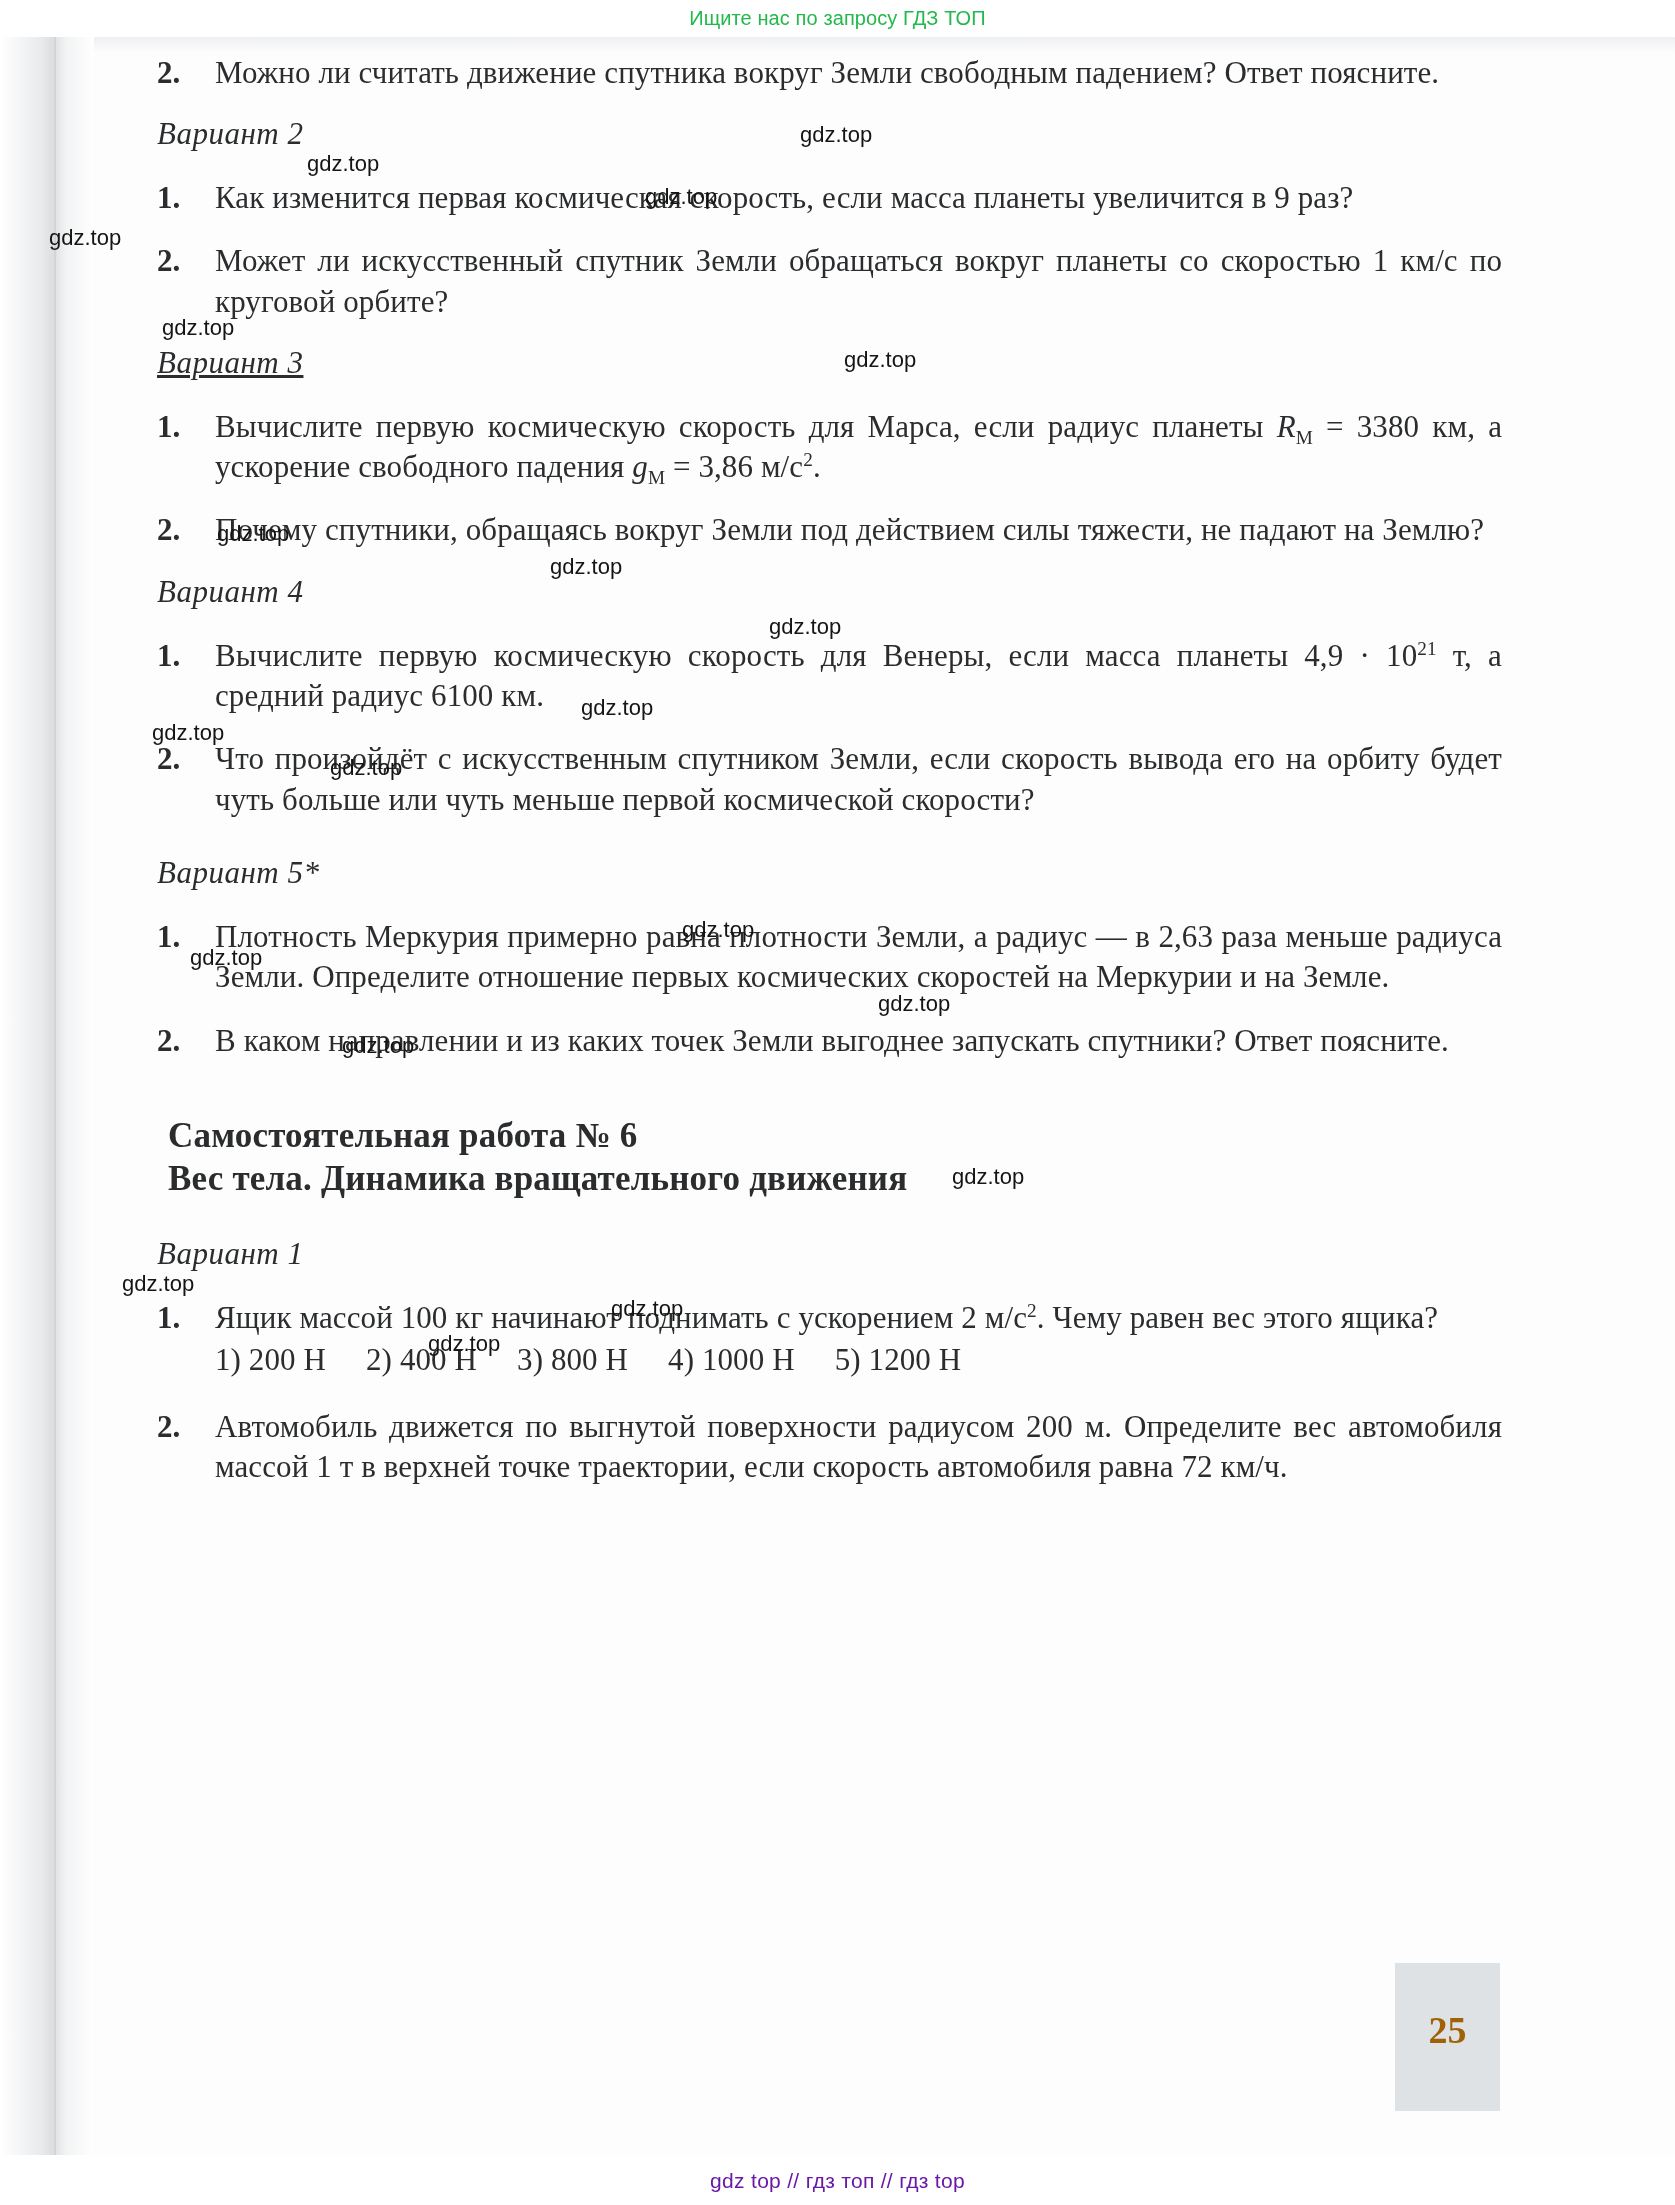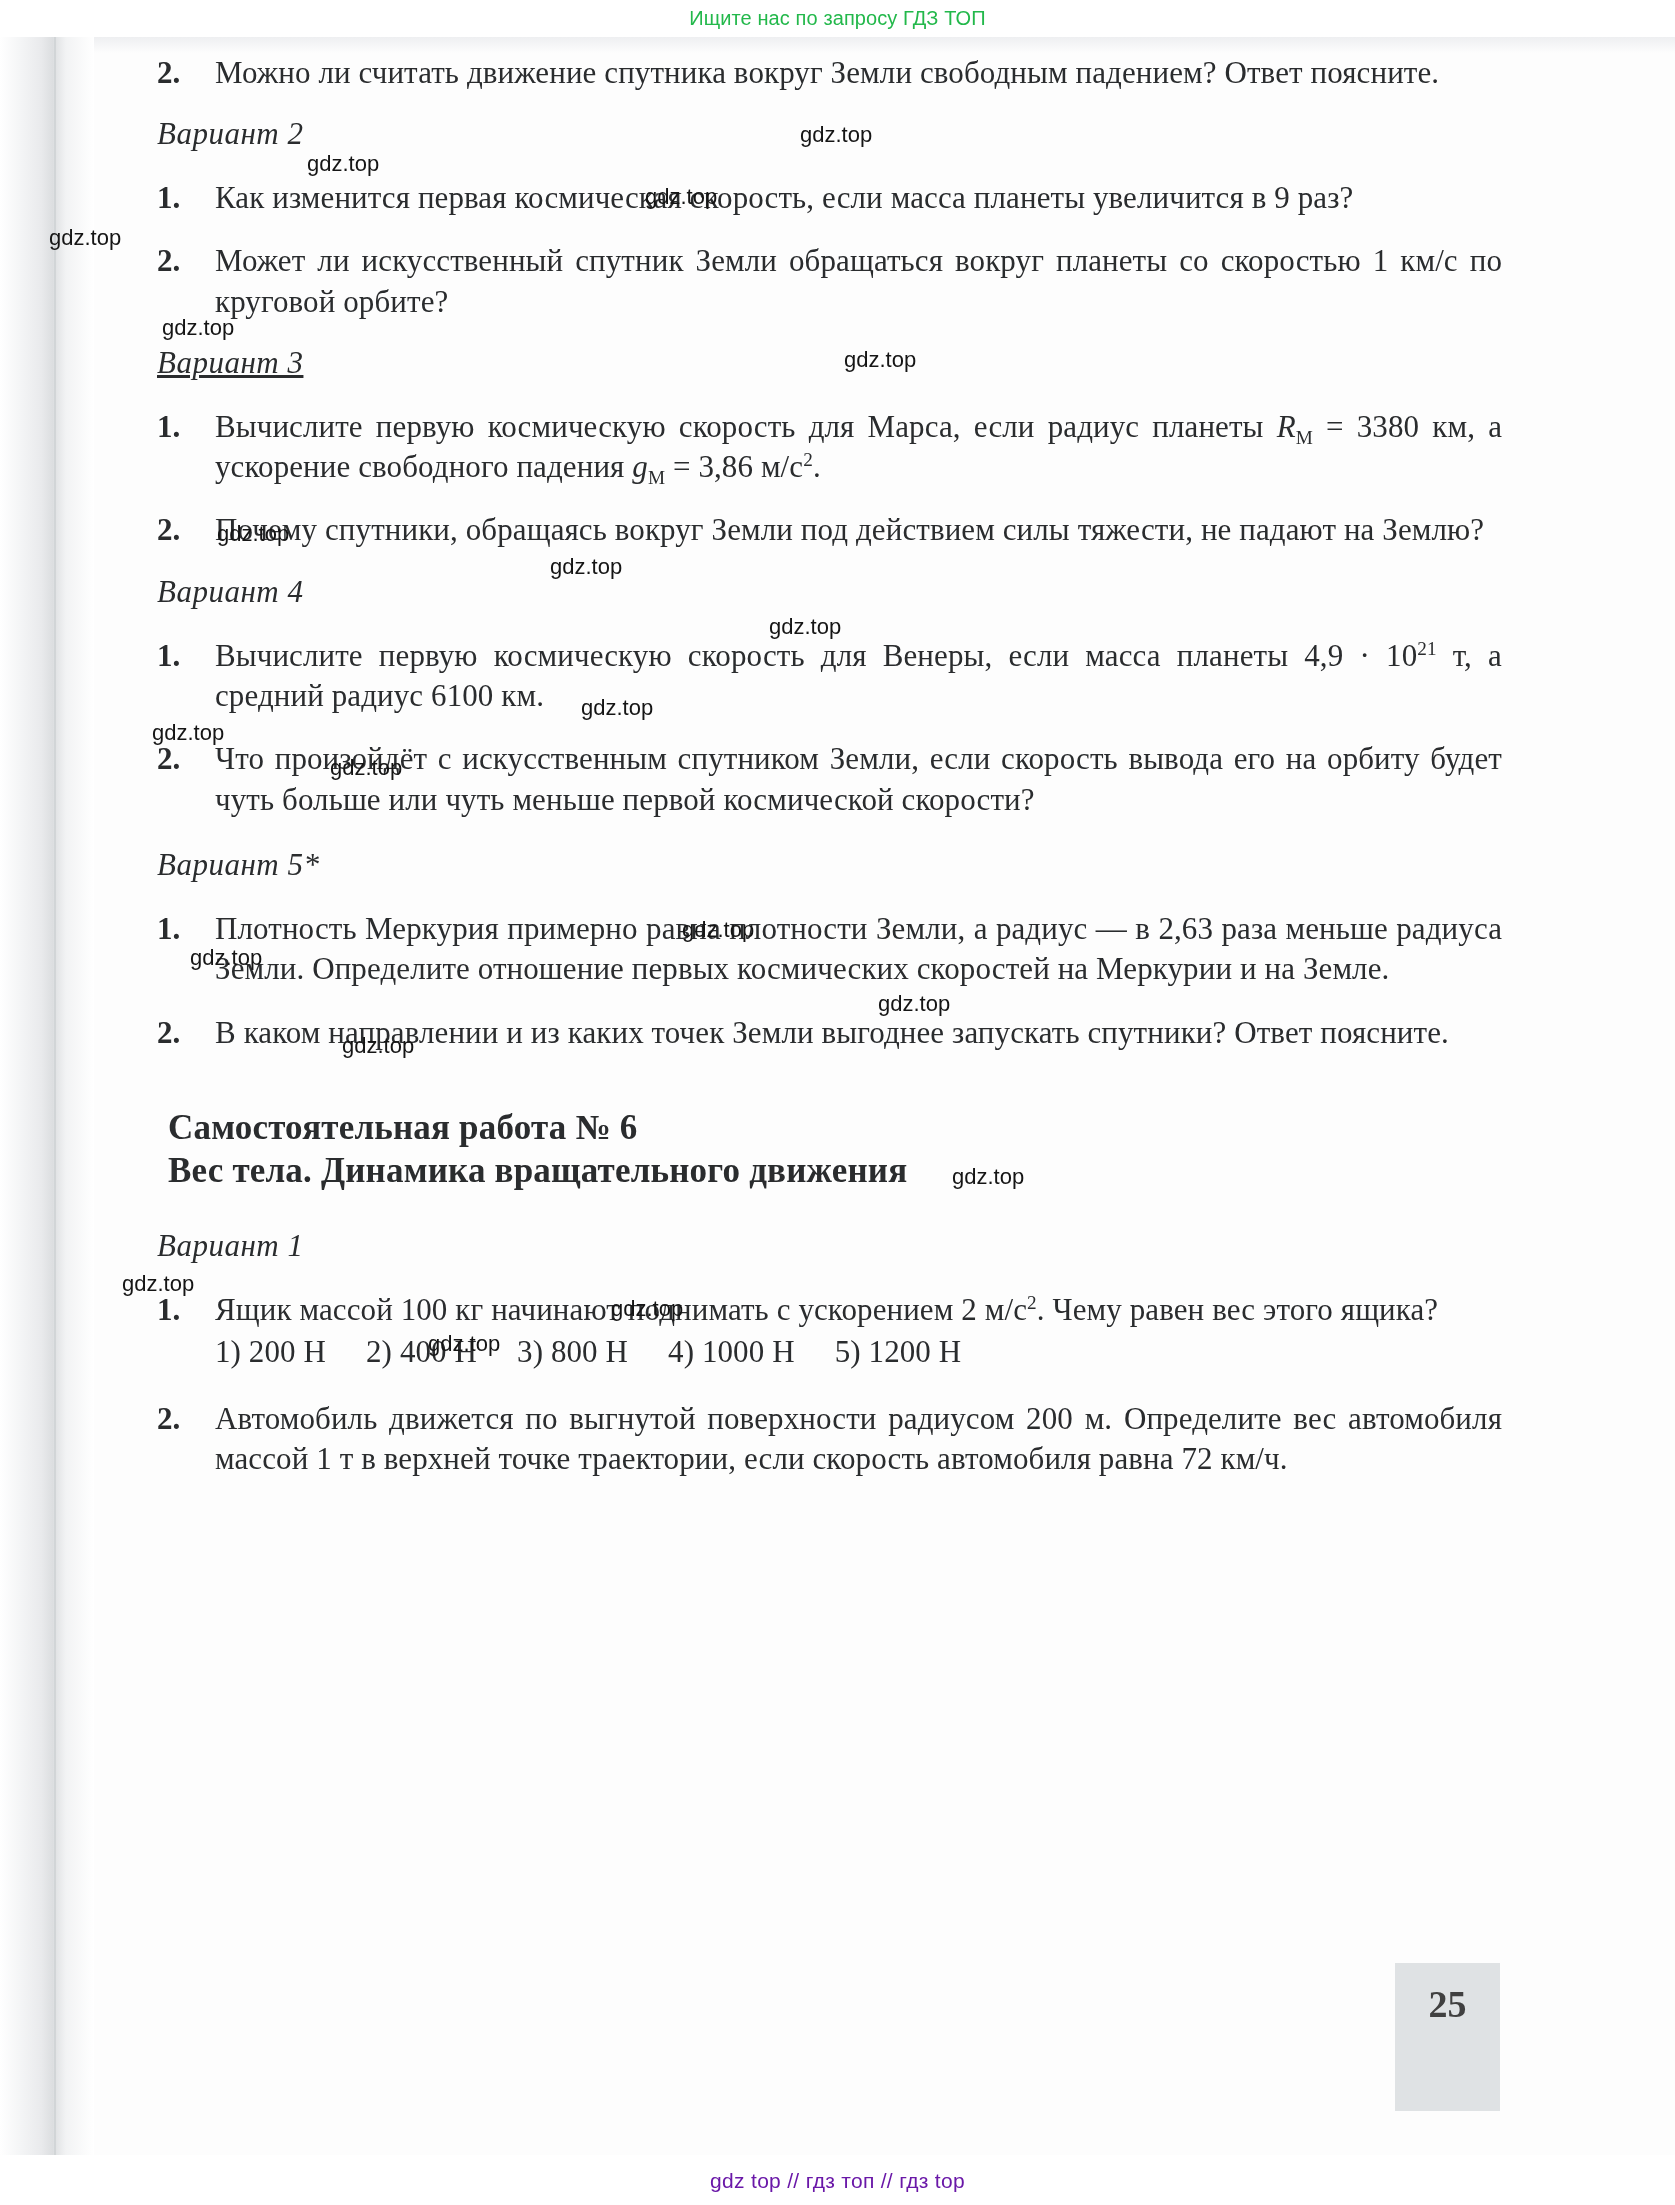--- a/index.html
+++ b/index.html
@@ -141,21 +141,22 @@
     background: #dfe2e4;
     display: flex;
     align-items: flex-start;
     justify-content: center;
     padding-top: 19px;
     box-sizing: border-box;
   }
   .page-number-chip .pg {
     font-size: 38px;
     font-weight: 700;
-    color: #404040;
+    color: #a16207;
+    margin-top: 26px;
   }
 
   
   .wm {
     position: absolute;
     font-family: "Liberation Sans", "DejaVu Sans", sans-serif;
     font-size: 22px;
     color: #151515;
     white-space: nowrap;
     pointer-events: none;
@@ -230,21 +231,21 @@
       <div class="task">
         <span class="task-num">1.</span>
         <span class="task-body"><span>Вычислите первую космическую скорость для Венеры, если масса планеты 4,9 · 10</span><sup>21</sup><span> т, а средний радиус 6100 км.</span></span>
       </div>
 
       <div class="task">
         <span class="task-num">2.</span>
         <span class="task-body">Что произойдёт с искусственным спутником Земли, если скорость вывода его на орбиту будет чуть больше или чуть меньше первой космической скорости?</span>
       </div>
 
-      <div class="variant-head" style="margin-top:27px;">Вариант 5*</div>
+      <div class="variant-head" style="margin-top:35px;">Вариант 5*</div>
 
       <div class="task">
         <span class="task-num">1.</span>
         <span class="task-body">Плотность Меркурия примерно равна плотности Земли, а радиус — в 2,63 раза меньше радиуса Земли. Определите отношение первых космических скоростей на Меркурии и на Земле.</span>
       </div>
 
       <div class="task">
         <span class="task-num">2.</span>
         <span class="task-body">В каком направлении и из каких точек Земли выгоднее запускать спутники? Ответ поясните.</span>
       </div>

